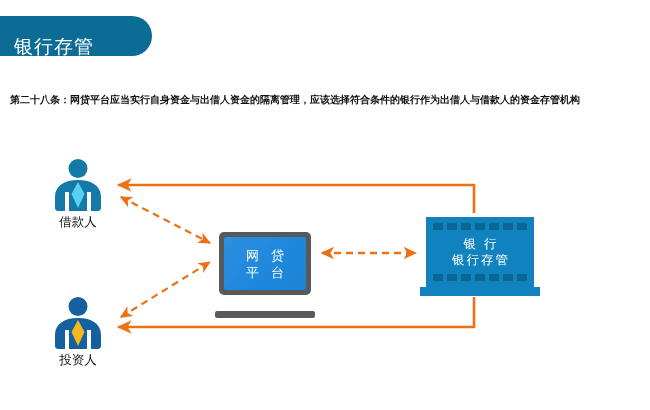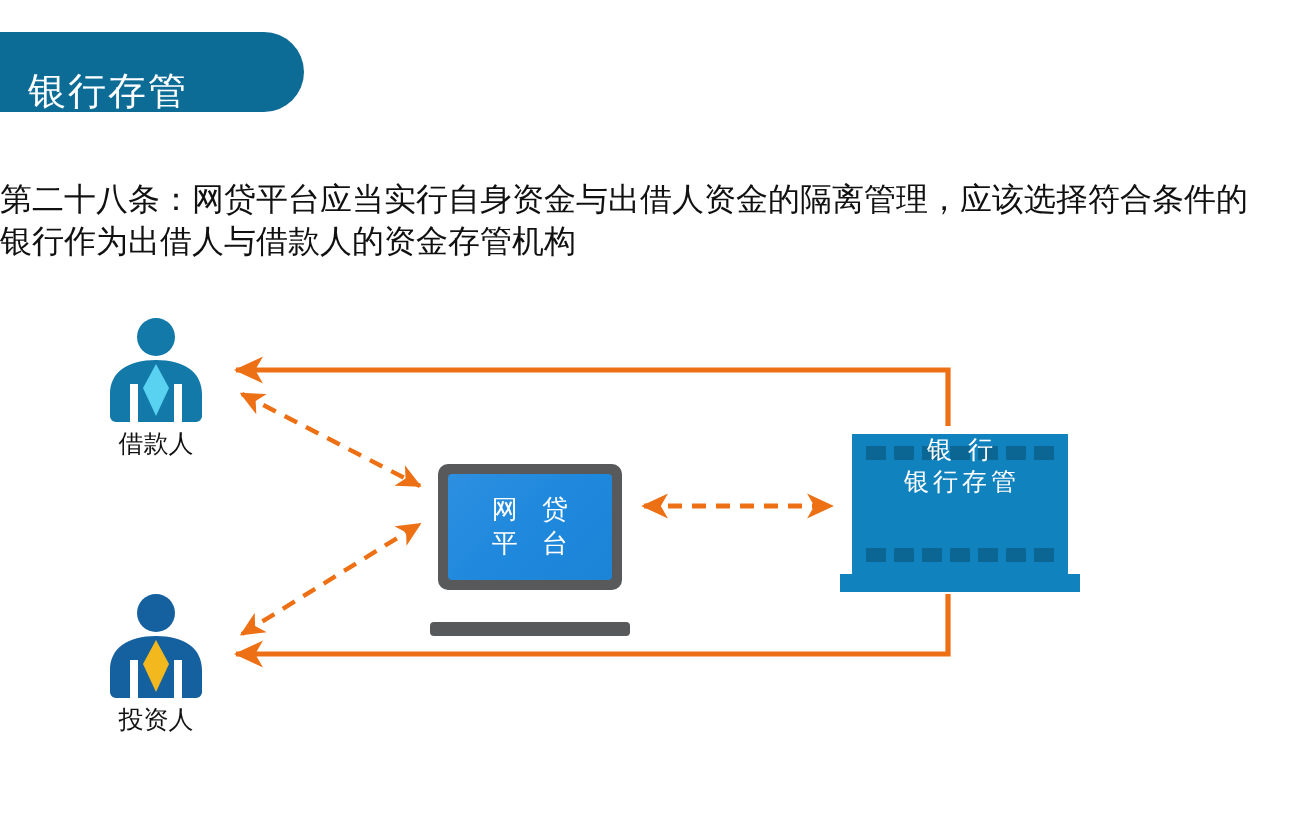--- a/index.html
+++ b/index.html
@@ -34,27 +34,28 @@
     font-size: 19px;
     letter-spacing: 1px;
     padding-left: 14px;
     line-height: 1;
     white-space: nowrap;
   }
 
   
   #body-paragraph {
     position: absolute;
-    left: 0;
+    left: 10px;
     top: 89px;
     width: 632px;
-    font-size: 16px;
+    font-size: 10px;
     line-height: 21px;
     color: #111111;
     letter-spacing: 0px;
+    font-weight: bold;
   }
 
   
   #diagram {
     position: absolute;
     left: 0;
     top: 0;
     width: 650px;
     height: 410px;
     pointer-events: none;
@@ -136,21 +137,21 @@
   }
   #bank-body {
     width: 108px;
     height: 70px;
     margin: 0 auto;
     background: #1082BE;
     position: relative;
     display: flex;
     flex-direction: column;
     align-items: center;
-    justify-content: flex-start;
+    justify-content: center;
   }
   .bank-window-row {
     position: absolute;
     left: 7px;
     right: 7px;
     height: 7px;
     display: flex;
     justify-content: space-between;
   }
   #bank-window-row-top { top: 6px; }

